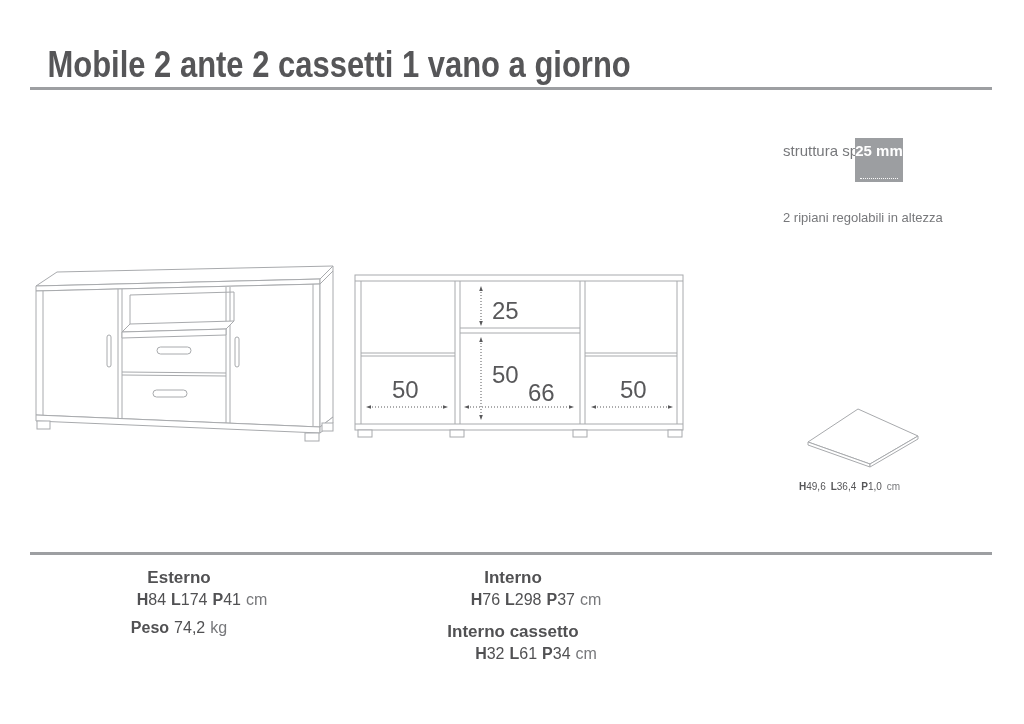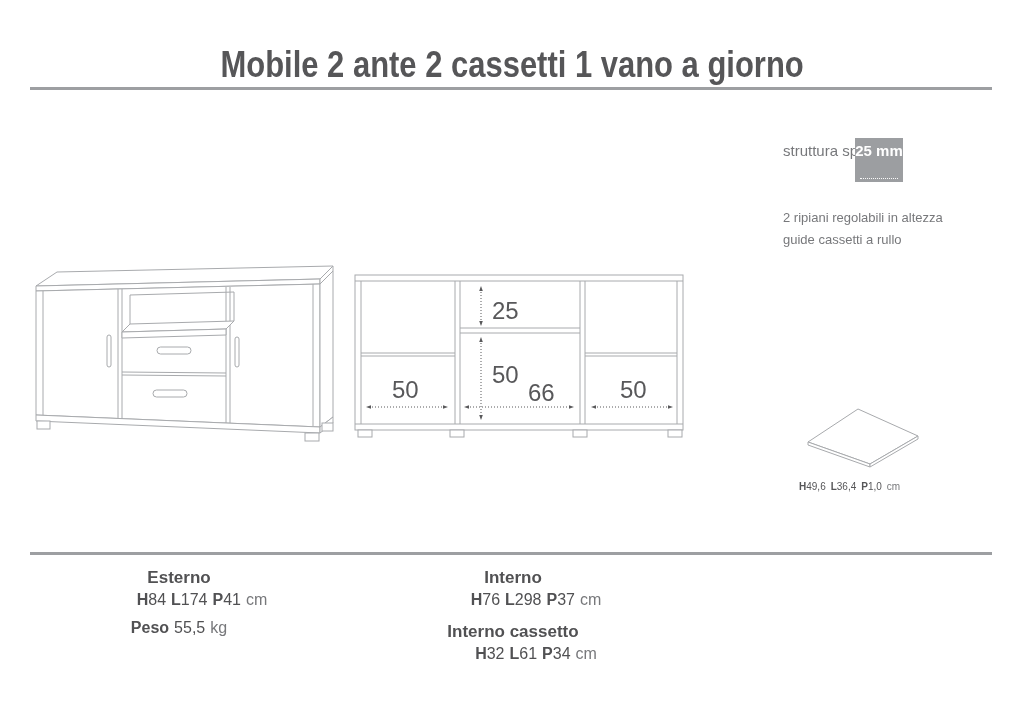--- a/index.html
+++ b/index.html
@@ -1,21 +1,21 @@
 <!DOCTYPE html>
 <html><head>
 <meta charset="utf-8">
 <style>
   html,body{margin:0;padding:0;background:#fff;}
   .canvas{position:relative;width:1024px;height:724px;background:#ffffff;
           font-family:"Liberation Sans",sans-serif;overflow:hidden;color:#565658;}
   .abs{position:absolute;}
 
   
-  .title-wrap{left:0;top:44px;width:1024px;text-align:center;}
+  .title-wrap{left:0;top:44px;width:1024px;text-align:left;}
   .title{display:inline-block;font-size:36px;font-weight:bold;color:#565658;
          letter-spacing:0px;transform:scaleX(.86);transform-origin:center;white-space:nowrap;}
   .rule{left:30px;width:962px;height:3px;background:#9d9fa2;}
   .rule-top{top:87px;}
   .rule-bottom{top:552px;}
 
   
   .ann-label{left:783px;top:142px;font-size:15px;color:#77787b;}
   .dim-box{left:855px;top:138px;width:48px;height:44px;background:#9c9ea1;
            color:#ffffff;font-size:15px;font-weight:bold;text-align:center;line-height:26px;}
@@ -54,21 +54,20 @@
   </div>
   <div class="abs rule rule-top"></div>
 
   <span class="abs ann-label">struttura sp.</span>
   <span class="abs dim-box">
     <span>25 mm</span>
     <span class="box-dim"></span>
   </span>
   <div class="abs features">
     <div>2 ripiani regolabili in altezza</div>
-    <div>guide cassetti a rullo</div>
   </div>
 
   <svg class="abs" style="left:20px;top:255px;" width="330" height="195" viewBox="0 0 330 195">
 
     <polygon class="face" points="16,31 37,17 313,11 300,24"></polygon>
     <polygon class="face" points="16,31 300,24 300,29 16,36"></polygon>
     <polygon class="face" points="300,24 313,11 313,16 300,29"></polygon>
 
     <polygon class="face" points="16,36 300,29 300,172 16,160"></polygon>
     <polygon class="face" points="300,29 313,16 313,162 300,172"></polygon>
@@ -165,21 +164,21 @@
   </div>
 
   <div class="abs rule rule-bottom"></div>
 
   <div class="abs spec spec-esterno">
     <div class="spec-heading">Esterno</div>
     <div class="spec-dims">
       <span class="pair"><span class="k">H</span><span>84</span></span><span class="pair"><span class="k">L</span><span>174</span></span><span class="pair"><span class="k">P</span><span>41</span></span><span class="u">cm</span>
     </div>
     <div class="peso">
-      <span class="k pair">Peso</span><span class="pair">55,5</span><span class="u">kg</span>
+      <span class="k pair">Peso</span><span class="pair">74,2</span><span class="u">kg</span>
     </div>
   </div>
 
   <div class="abs spec spec-interno">
     <div class="spec-heading">Interno</div>
     <div class="spec-dims">
       <span class="pair"><span class="k">H</span><span>76</span></span><span class="pair"><span class="k">L</span><span>298</span></span><span class="pair"><span class="k">P</span><span>37</span></span><span class="u">cm</span>
     </div>
     <div class="spec-heading sub-heading">Interno cassetto</div>
     <div class="spec-dims">

